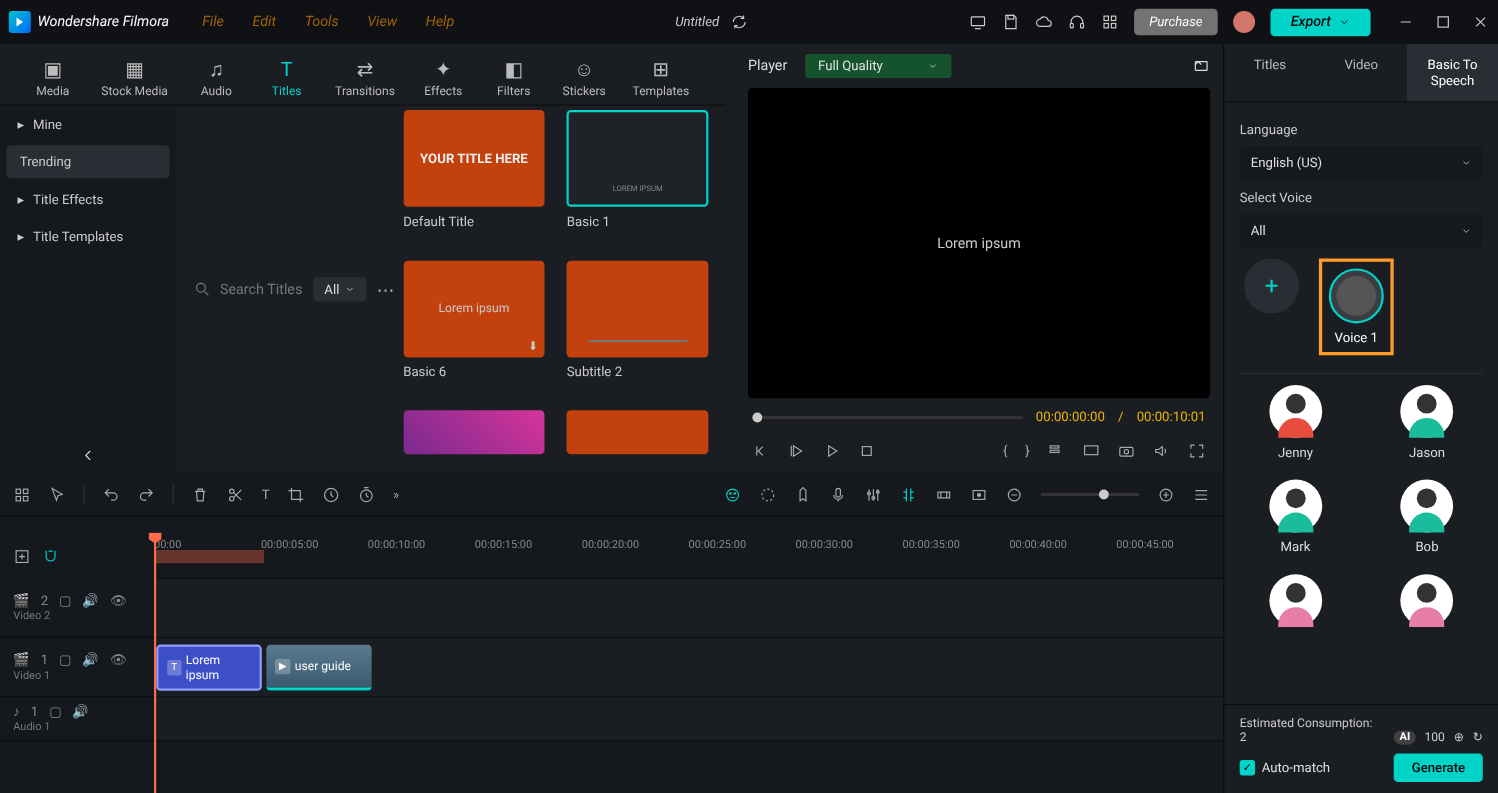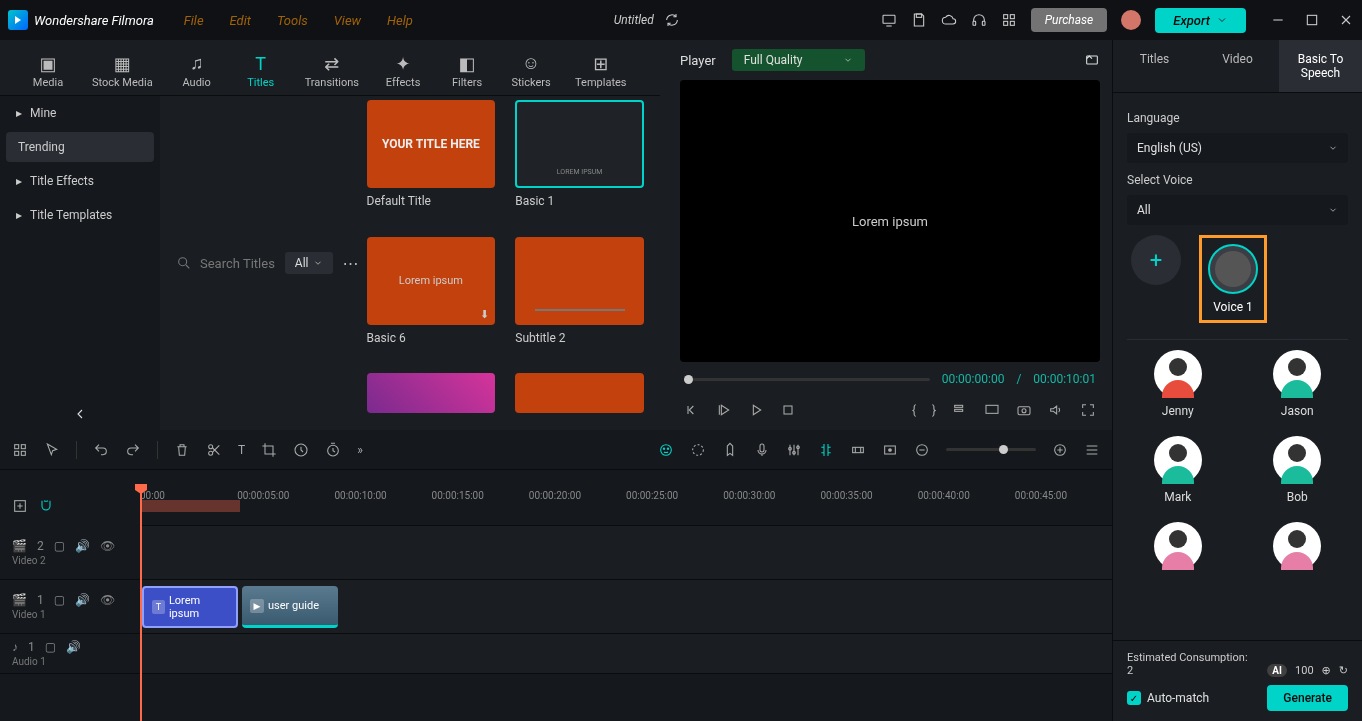--- a/index.html
+++ b/index.html
@@ -53,21 +53,21 @@
 
 .player { flex: 1; background: #1a1d21; display: flex; flex-direction: column; margin-left: 8px; }
 .player-header { height: 40px; display: flex; align-items: center; padding: 0 12px; gap: 16px; }
 .player-header .label { font-size: 13px; color: #ddd; }
 .quality-dd { background: #14532d; padding: 4px 12px; border-radius: 3px; font-size: 12px; display: flex; align-items: center; gap: 40px; }
 .player-header .spacer { flex: 1; }
 .player-viewport { flex: 1; background: #000; margin: 0 12px; border-radius: 4px; display: flex; align-items: center; justify-content: center; color: #ccc; font-size: 13px; }
 .player-scrub { padding: 10px 16px; display: flex; align-items: center; gap: 12px; }
 .scrub-bar { flex: 1; height: 3px; background: #333; border-radius: 2px; position: relative; }
 .scrub-bar::before { content: ""; position: absolute; left: 0; top: -3px; width: 9px; height: 9px; background: #ccc; border-radius: 50%; }
-.timecode { font-size: 12px; color: #14b8a6; }
+.timecode { font-size: 12px; color: #eab308; }
 .player-controls { padding: 6px 16px 12px; display: flex; align-items: center; gap: 16px; color: #aaa; }
 .player-controls .spacer { flex: 1; }
 
 
 .right-panel { width: 250px; background: #1a1d21; border-left: 1px solid #0a0c0e; display: flex; flex-direction: column; height: 681px; }
 .panel-tabs { display: flex; border-bottom: 1px solid #0a0c0e; }
 .panel-tab { flex: 1; text-align: center; padding: 12px 4px; font-size: 12px; color: #bbb; cursor: pointer; }
 .panel-tab.active { background: #2a2e34; color: #fff; }
 .panel-body { flex: 1; padding: 12px 14px; overflow-y: auto; }
 .panel-label { font-size: 12px; color: #ccc; margin: 6px 0 8px; }

